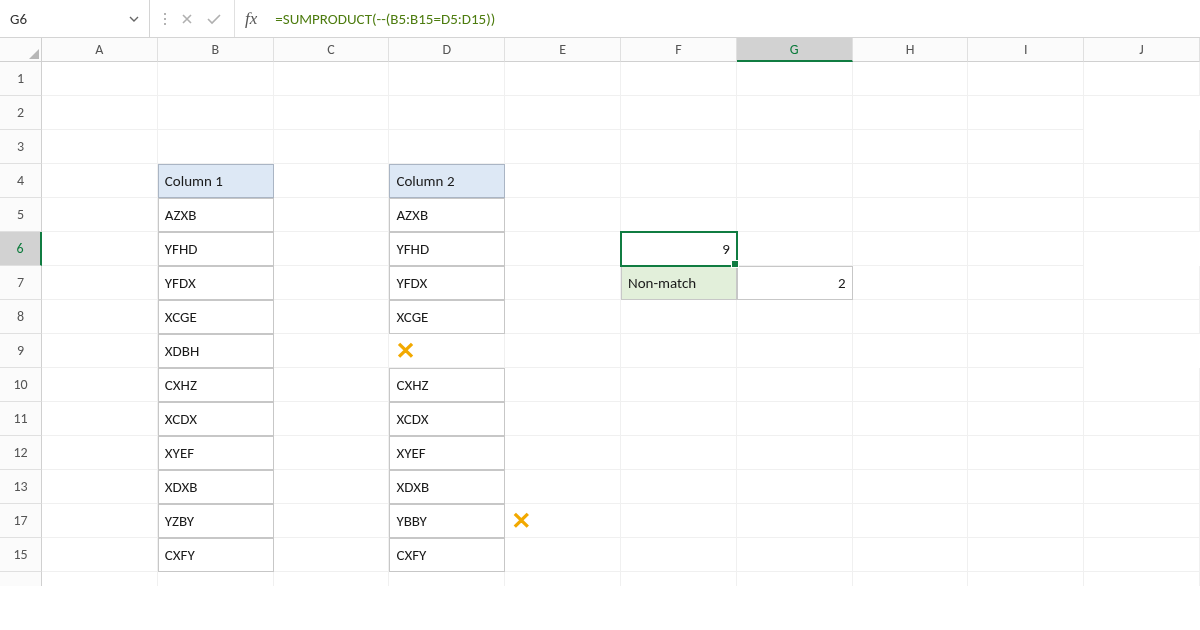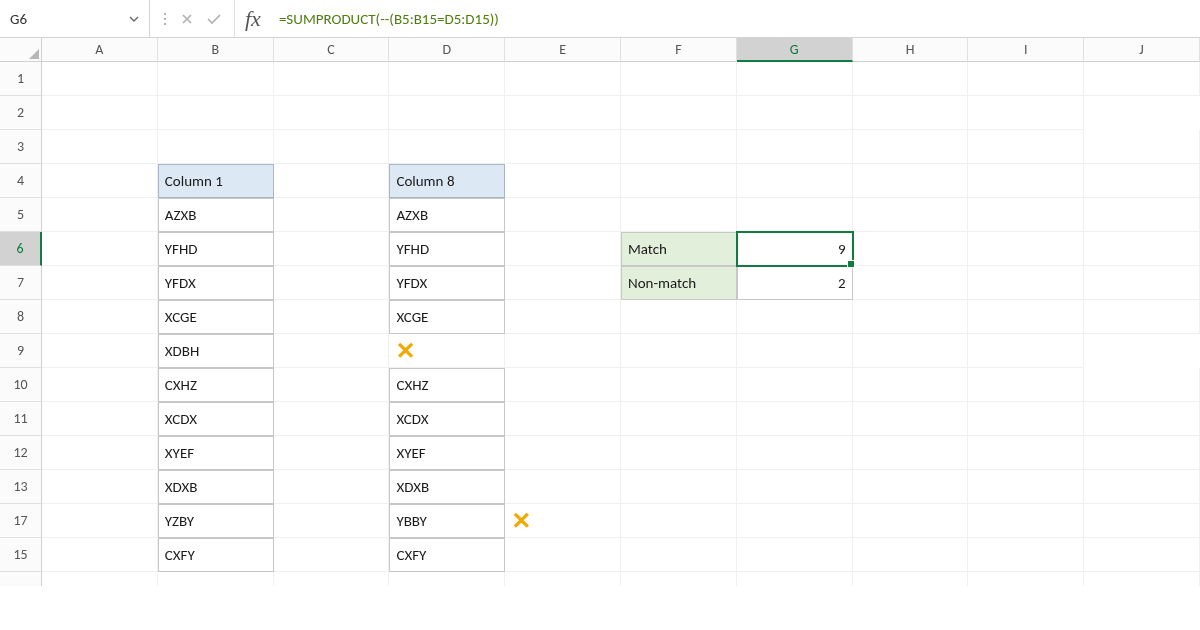--- a/index.html
+++ b/index.html
@@ -42,21 +42,21 @@
     padding: 0 12px;
     color: #8a8a8a;
     border-right: 1px solid #e0e0e0;
     height: 100%;
   }
   .fb-tools svg { display: block; }
   .fb-fx {
     padding: 0 10px;
     font-style: italic;
     font-family: "Times New Roman", serif;
-    font-size: 22px;
+    font-size: 17px;
     color: #555;
   }
   .fb-input {
     flex: 1;
     padding: 0 8px;
     font-size: 15px;
     color: #4d7c0f;
     height: 100%;
     display: flex;
     align-items: center;
@@ -281,21 +281,21 @@
       <div class="cell"></div>
       <div class="cell"></div>
       <div class="cell"></div>
   </div>
 
   <div class="row">
     <div class="rh">4</div>
     <div class="cell"></div>
     <div class="cell tbl-header">Column 1</div>
     <div class="cell"></div>
-    <div class="cell tbl-header">Column 8</div>
+    <div class="cell tbl-header">Column 2</div>
     <div class="cell"></div>
       <div class="cell"></div>
       <div class="cell"></div>
       <div class="cell"></div>
       <div class="cell"></div>
       <div class="cell"></div>
   </div>
 
   <div class="row">
     <div class="rh">5</div>
@@ -311,21 +311,20 @@
       <div class="cell"></div>
   </div>
 
   <div class="row">
     <div class="rh active">6</div>
     <div class="cell"></div>
     <div class="cell tbl-cell">YFHD</div>
     <div class="cell"></div>
     <div class="cell tbl-cell">YFHD</div>
     <div class="cell"></div>
-    <div class="cell mbox-label">Match</div>
     <div class="cell mbox-val selected">9</div>
     <div class="cell"></div>
       <div class="cell"></div>
       <div class="cell"></div>
   </div>
 
   <div class="row">
     <div class="rh">7</div>
     <div class="cell"></div>
     <div class="cell tbl-cell">YFDX</div>

